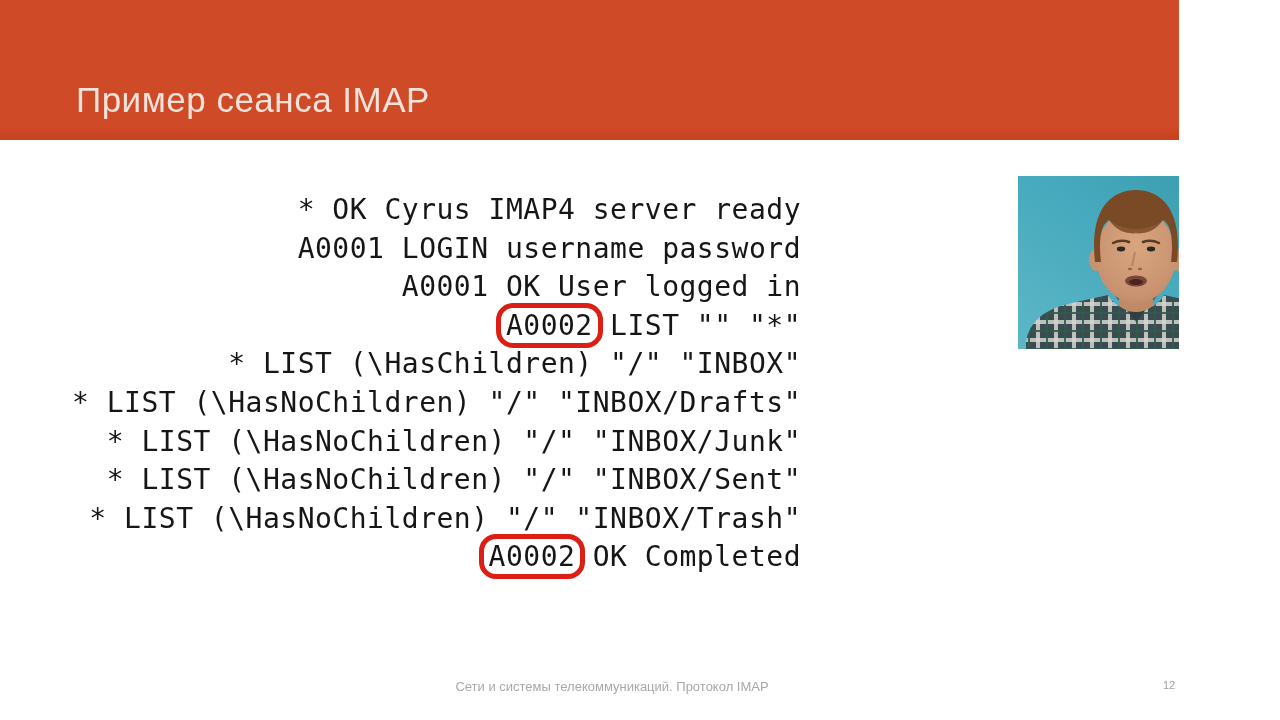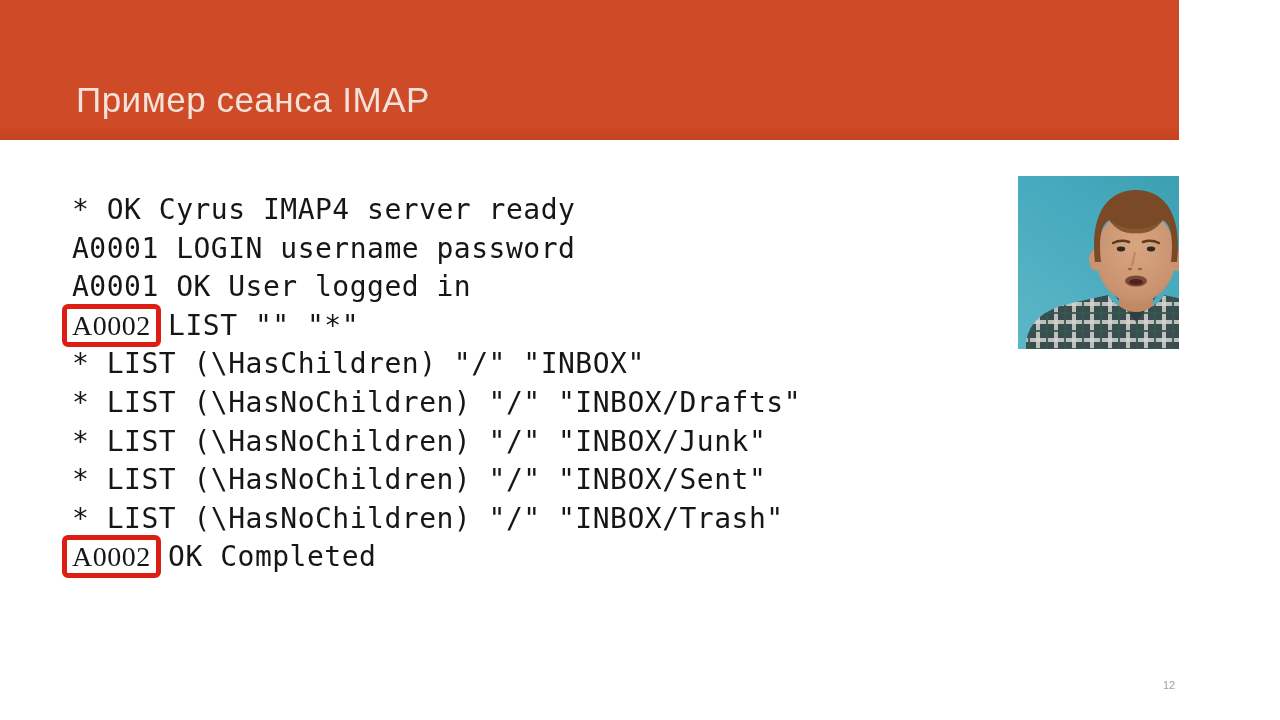--- a/index.html
+++ b/index.html
@@ -37,29 +37,28 @@
     position: absolute;
     left: 72px;
     top: 191px;
     font-family: "DejaVu Sans Mono", "Liberation Mono", monospace;
     font-size: 28px;
     line-height: 38.6px;
     letter-spacing: 0.5px;
     color: #161616;
     white-space: pre;
   }
-  .tline { height: 38.6px; }
+  .tline { height: 38.6px; text-align: right; }
   .hl {
     border: 5px solid #dd1e15;
-    border-radius: 6px;
+    border-radius: 17px;
     padding: 1px 5px;
     margin: 0 -10px;
     position: relative;
     z-index: 2;
-    font-family: Liberation Serif, serif;
   }
 
   
   .webcam {
     position: absolute;
     left: 1018px;
     top: 176px;
     width: 235px;
     height: 173px;
     overflow: hidden;
@@ -144,15 +143,16 @@
 
       <path d="M117,76 L114,90" stroke="#a06a48" stroke-width="2" opacity="0.5" fill="none"></path>
       <ellipse cx="112" cy="93" rx="2.2" ry="1.3" fill="#9a6242"></ellipse>
       <ellipse cx="122" cy="93" rx="2.2" ry="1.3" fill="#9a6242"></ellipse>
 
       <ellipse cx="118" cy="105" rx="11" ry="5.5" fill="#7d4638"></ellipse>
       <ellipse cx="118" cy="106" rx="7" ry="3" fill="#4a2420"></ellipse>
     </svg>
   </div>
 
+  <div class="footer-text">Сети и системы телекоммуникаций. Протокол IMAP</div>
   <div class="page-number">12</div>
 
 </div>
 
 </body></html>

